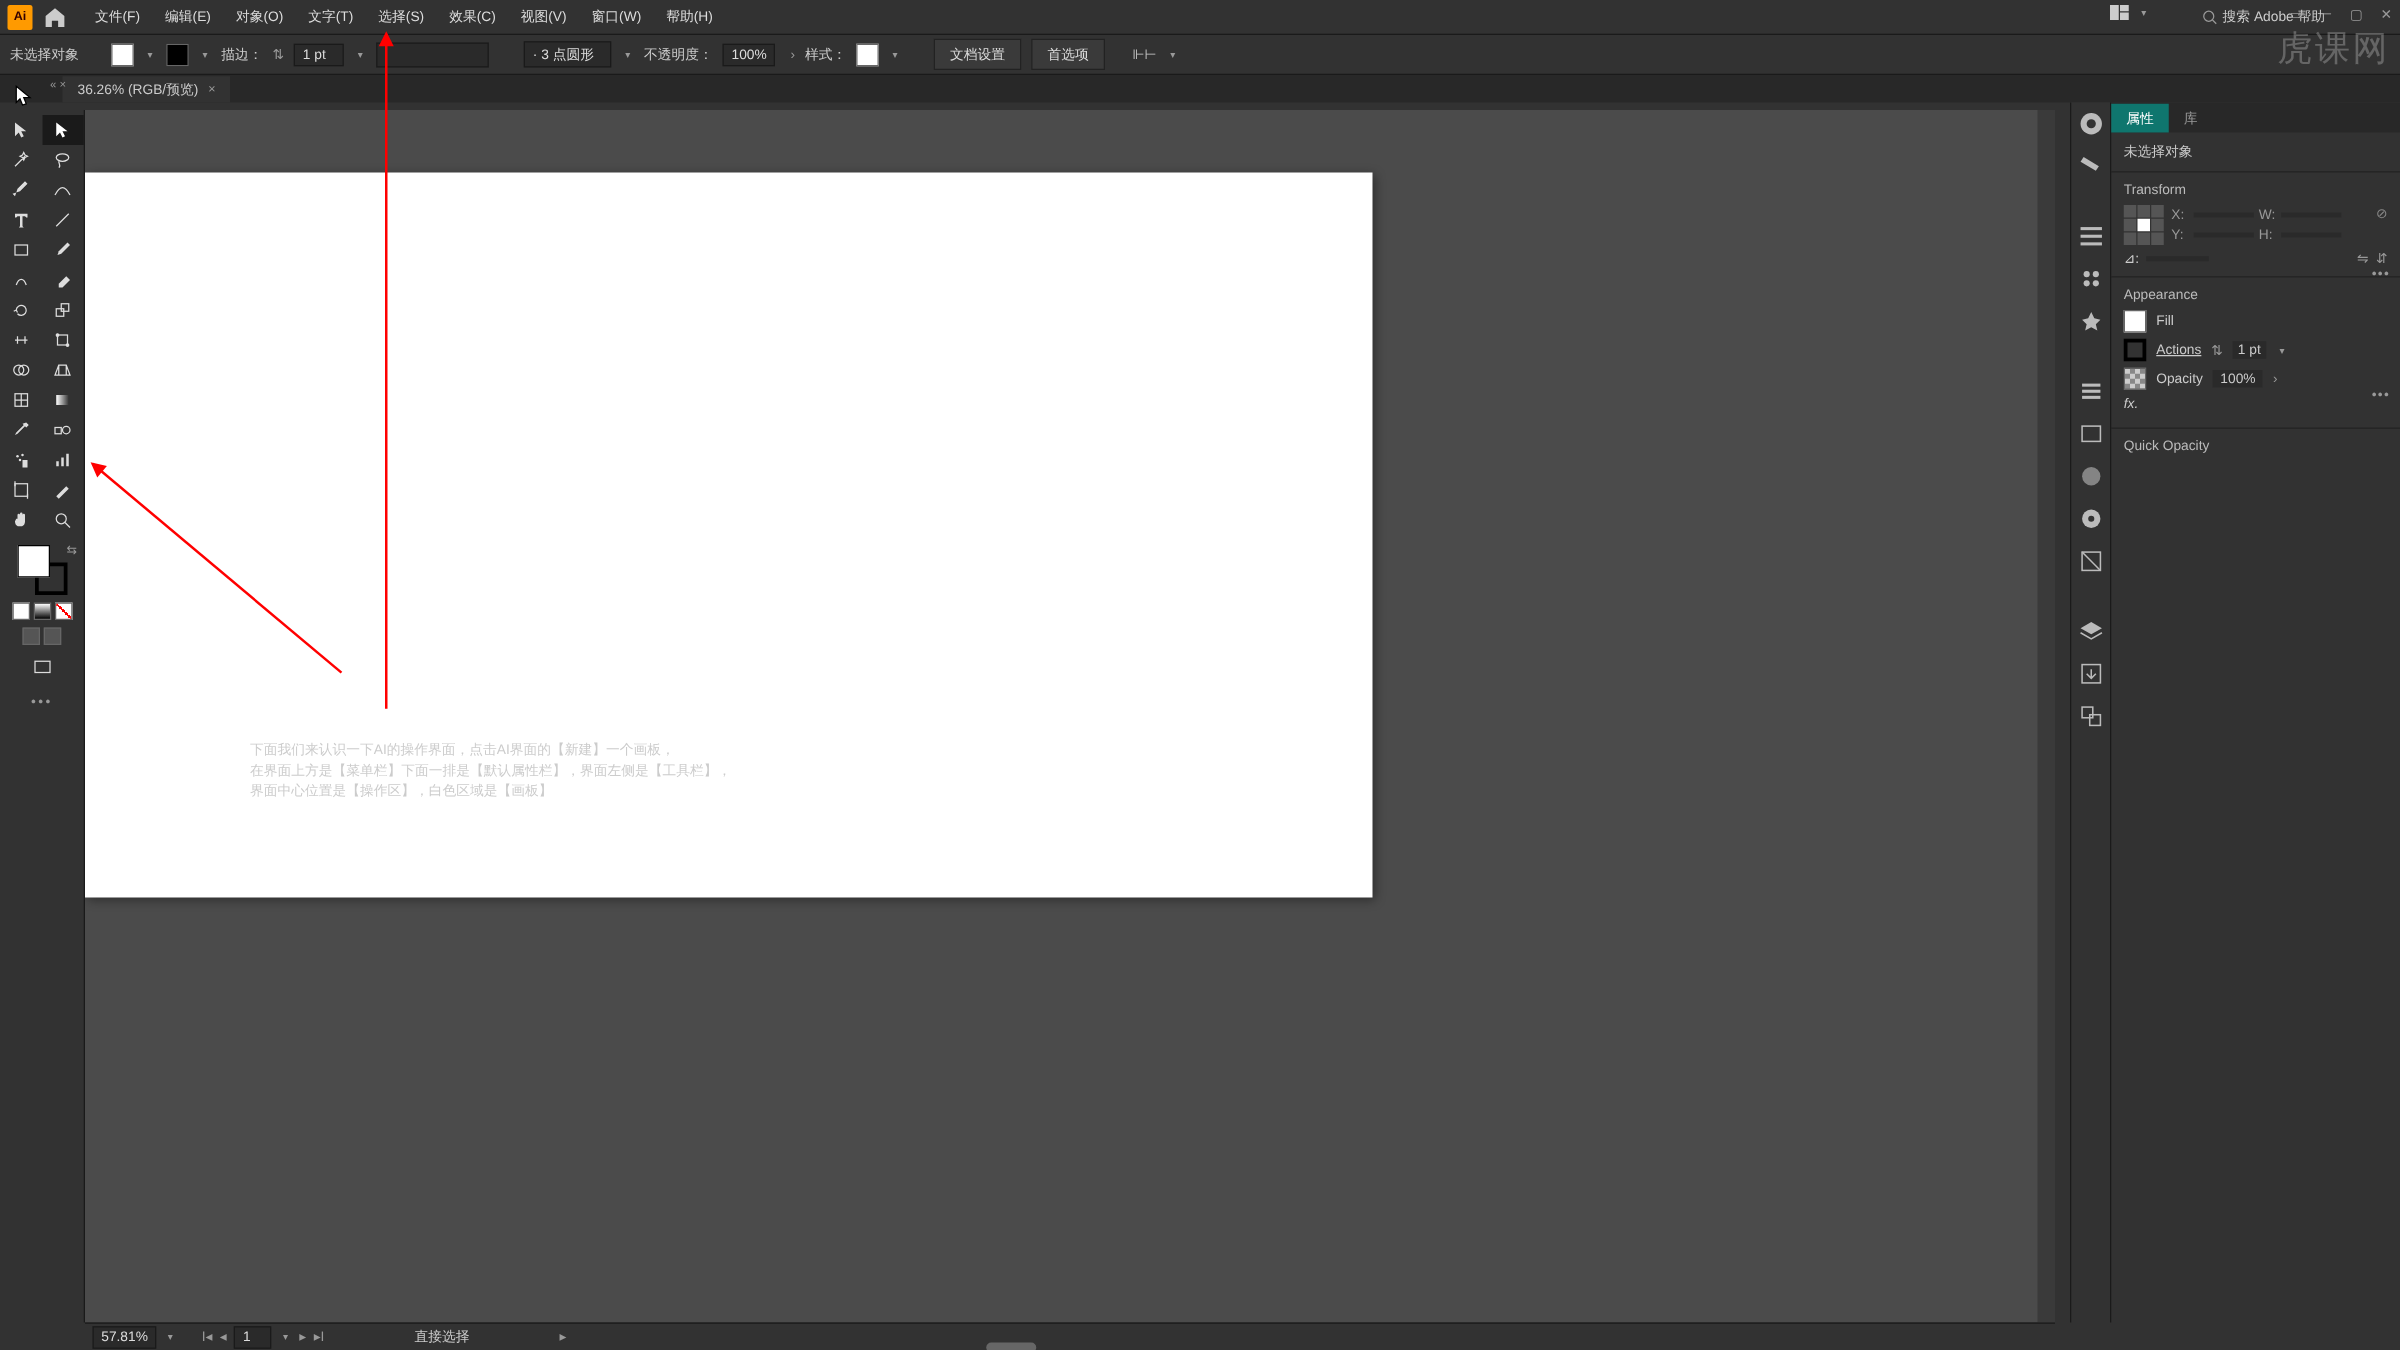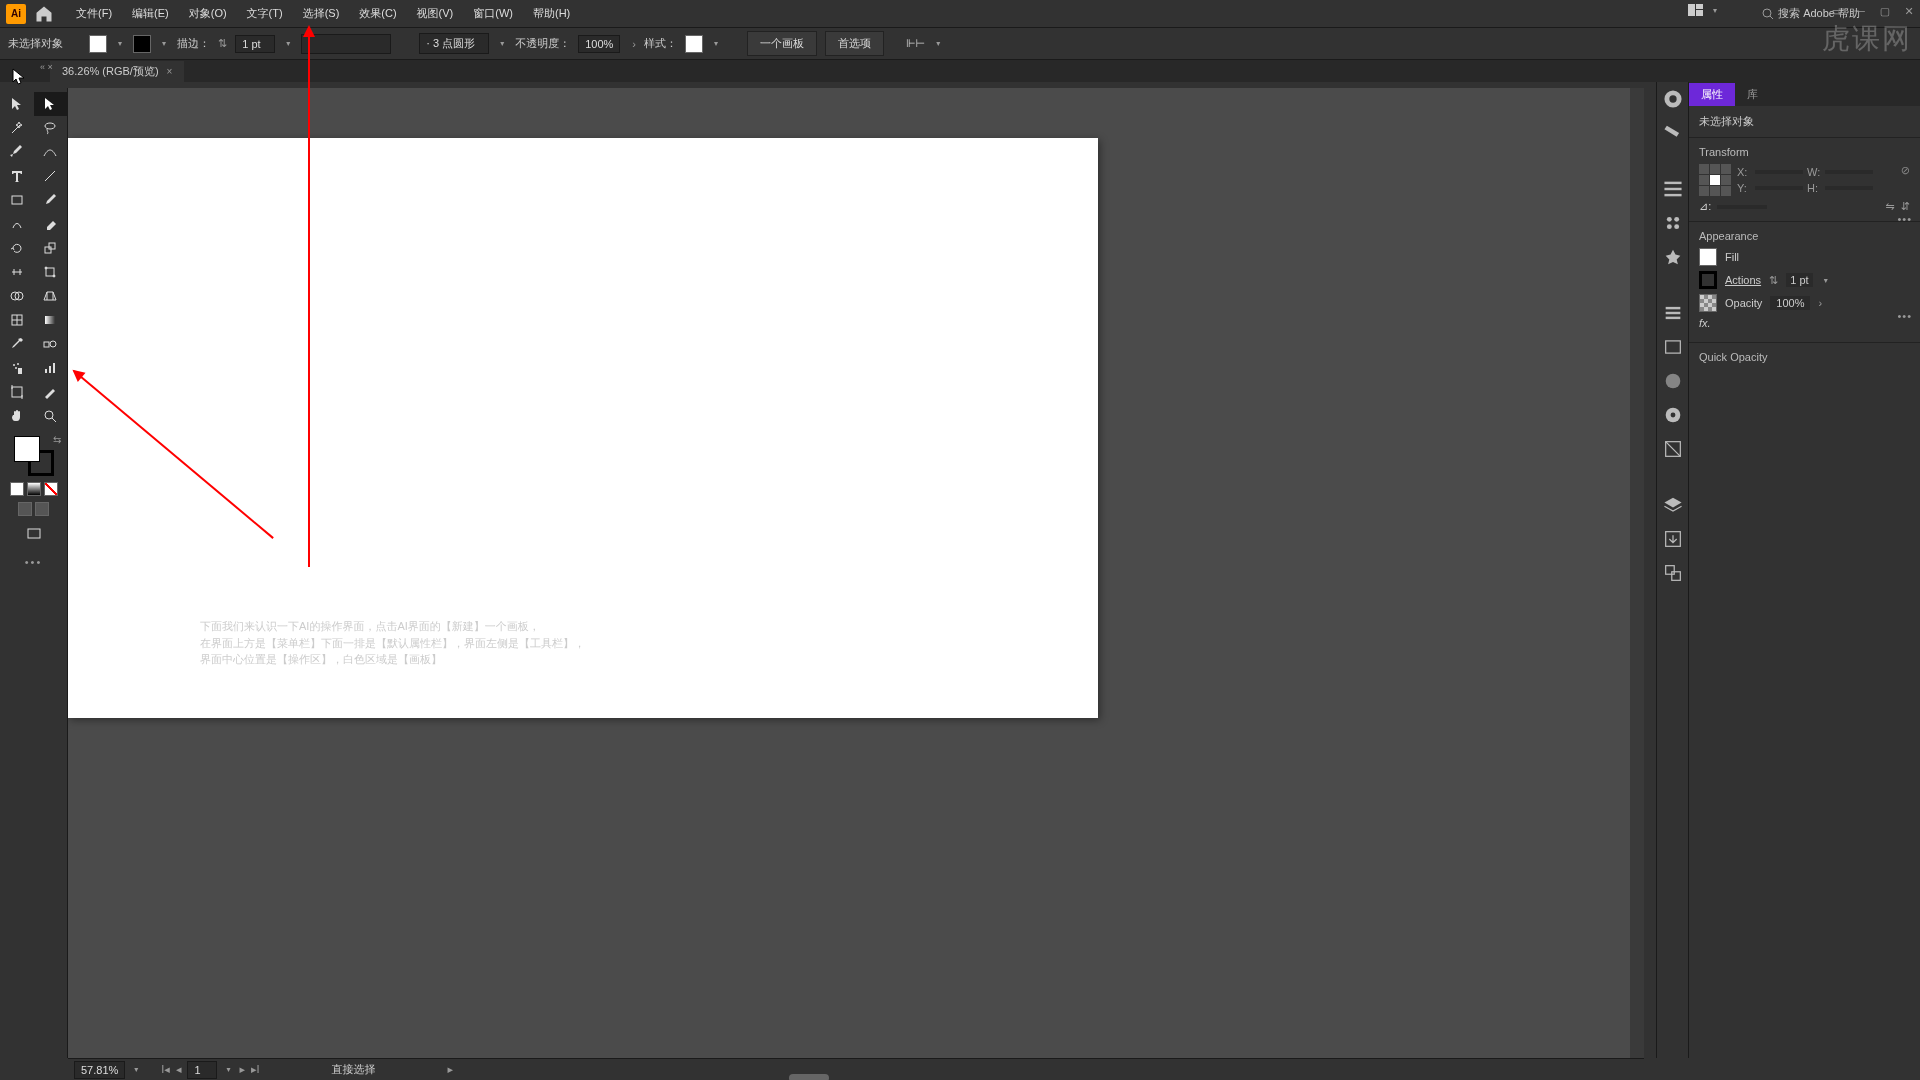--- a/index.html
+++ b/index.html
@@ -37,21 +37,21 @@
 .fs-fill{position:absolute;left:0;top:0;width:26px;height:26px;background:#fff;border:1px solid #000}
 .fs-stroke{position:absolute;right:0;bottom:0;width:26px;height:26px;background:#323232;border:3px solid #000}
 .mini-sw-row{display:flex;gap:3px;margin-top:6px}
 .mini-sw{width:14px;height:14px;border:1px solid #666}
 .dots{color:#999;margin-top:10px;letter-spacing:2px}
 .panelcol{position:absolute;right:232px;top:82px;width:32px;bottom:22px;background:#323232;border-left:1px solid #1a1a1a;display:flex;flex-direction:column;align-items:center;padding-top:6px;gap:12px}
 .pico{width:22px;height:22px;display:flex;align-items:center;justify-content:center;color:#bbb}
 .rpanel{position:absolute;right:0;top:82px;width:232px;bottom:22px;background:#323232;border-left:1px solid #1a1a1a;padding:0}
 .ptabs{display:flex;background:#282828;height:24px;align-items:center}
 .ptab{padding:4px 12px;color:#999}
-.ptab.act{background:#6d28d9;color:#fff}
+.ptab.act{background:#0f766e;color:#fff}
 .psection{padding:8px 10px;border-bottom:1px solid #222}
 .plabel{color:#bbb;font-size:11px;margin-bottom:6px}
 .ref-box{width:32px;height:32px;display:grid;grid-template-columns:repeat(3,1fr);grid-template-rows:repeat(3,1fr);gap:1px}
 .ref-box span{background:#555}
 .vfield{display:flex;align-items:center;gap:4px;margin:2px 0}
 .vfield .lab{width:14px;color:#999}
 .vfield .val{background:#2a2a2a;padding:2px 4px;min-width:48px;color:#666}
 .app-row{display:flex;align-items:center;gap:8px;margin:5px 0}
 .app-sw{width:18px;height:18px;border:1px solid #666}
 .tri-dots{position:absolute;right:8px;color:#999;letter-spacing:1px}
@@ -120,21 +120,21 @@
   <span style="width:12px"></span>
   <span class="numbox" style="min-width:70px">· 3 点圆形</span>
     <span class="drop">▾</span>
   <span class="ctrl-label">不透明度：</span>
   <span class="numbox">100%</span>
   <span style="color:#999;margin-left:4px">›</span>
   <span class="ctrl-label">样式：</span>
   <span class="swatch white"></span>
     <span class="drop">▾</span>
   <span style="width:10px"></span>
-  <span class="btn-box">一个画板</span>
+  <span class="btn-box">文档设置</span>
   <span class="btn-box">首选项</span>
   <span style="width:6px"></span>
   <span style="color:#ccc">⊩⊢</span>
     <span class="drop">▾</span>
 </div>
 
 <div class="tabbar">
   <span style="position:absolute;left:40px;top:2px;color:#999;font-size:9px">« ×</span>
   <div class="doctab">
     <span>36.26% (RGB/预览)</span>
@@ -358,21 +358,21 @@
 </div>
 
 <div class="workarea">
   <div class="artboard"></div>
   <div class="scroll-v"></div>
 </div>
 
 <div class="arrow1"></div>
 <div class="arrow2"></div>
 
-<div class="red-text" style="left:200px;top:618px">
+<div class="red-text" style="left:200px;top:592px">
   <div>下面我们来认识一下AI的操作界面，点击AI界面的【新建】一个画板，</div>
   <div>在界面上方是【菜单栏】下面一排是【默认属性栏】，界面左侧是【工具栏】，</div>
   <div>界面中心位置是【操作区】，白色区域是【画板】</div>
 </div>
 
 <div class="cursor-img">
   <svg width="14" height="18" viewBox="0 0 14 18">
       <path d="M1 1l0 13 3-3 2 5 3-1-2-5 5 0z" fill="#fff" stroke="#000"></path>
     </svg>
 </div>

